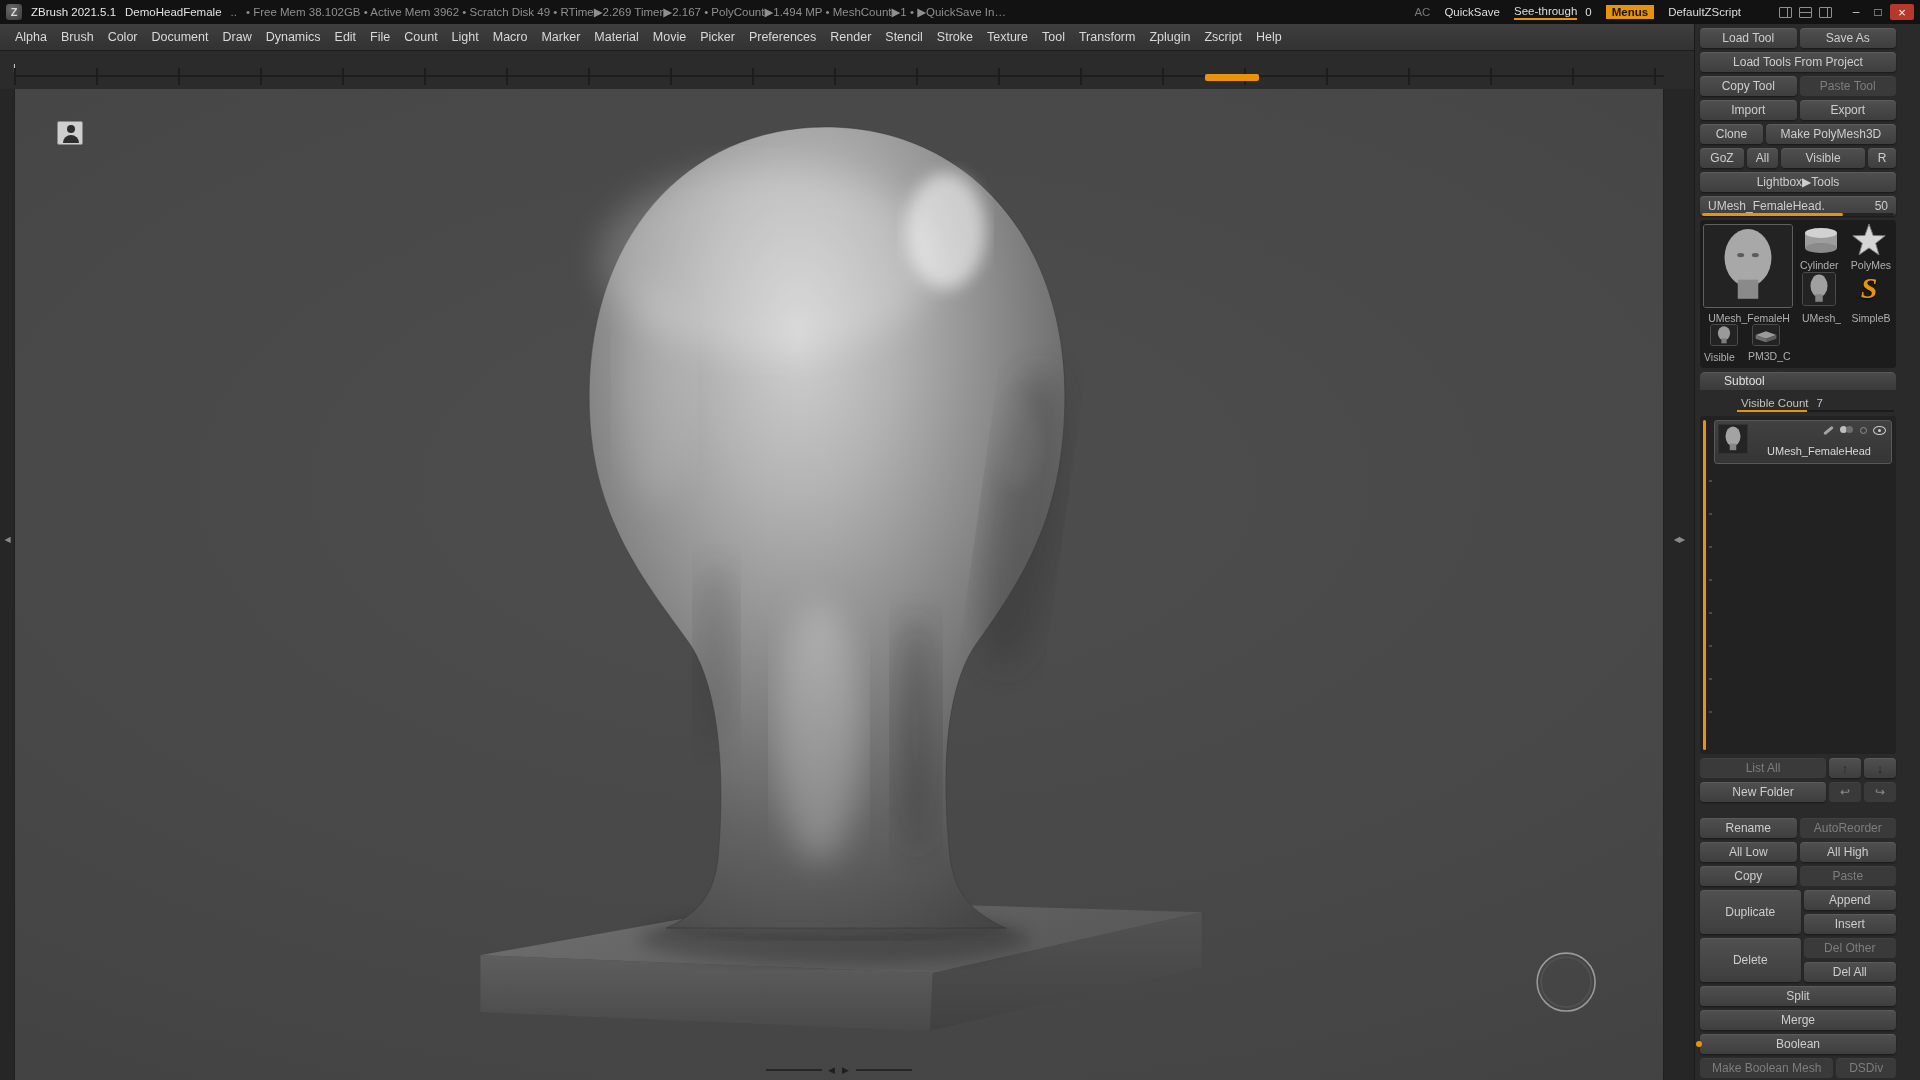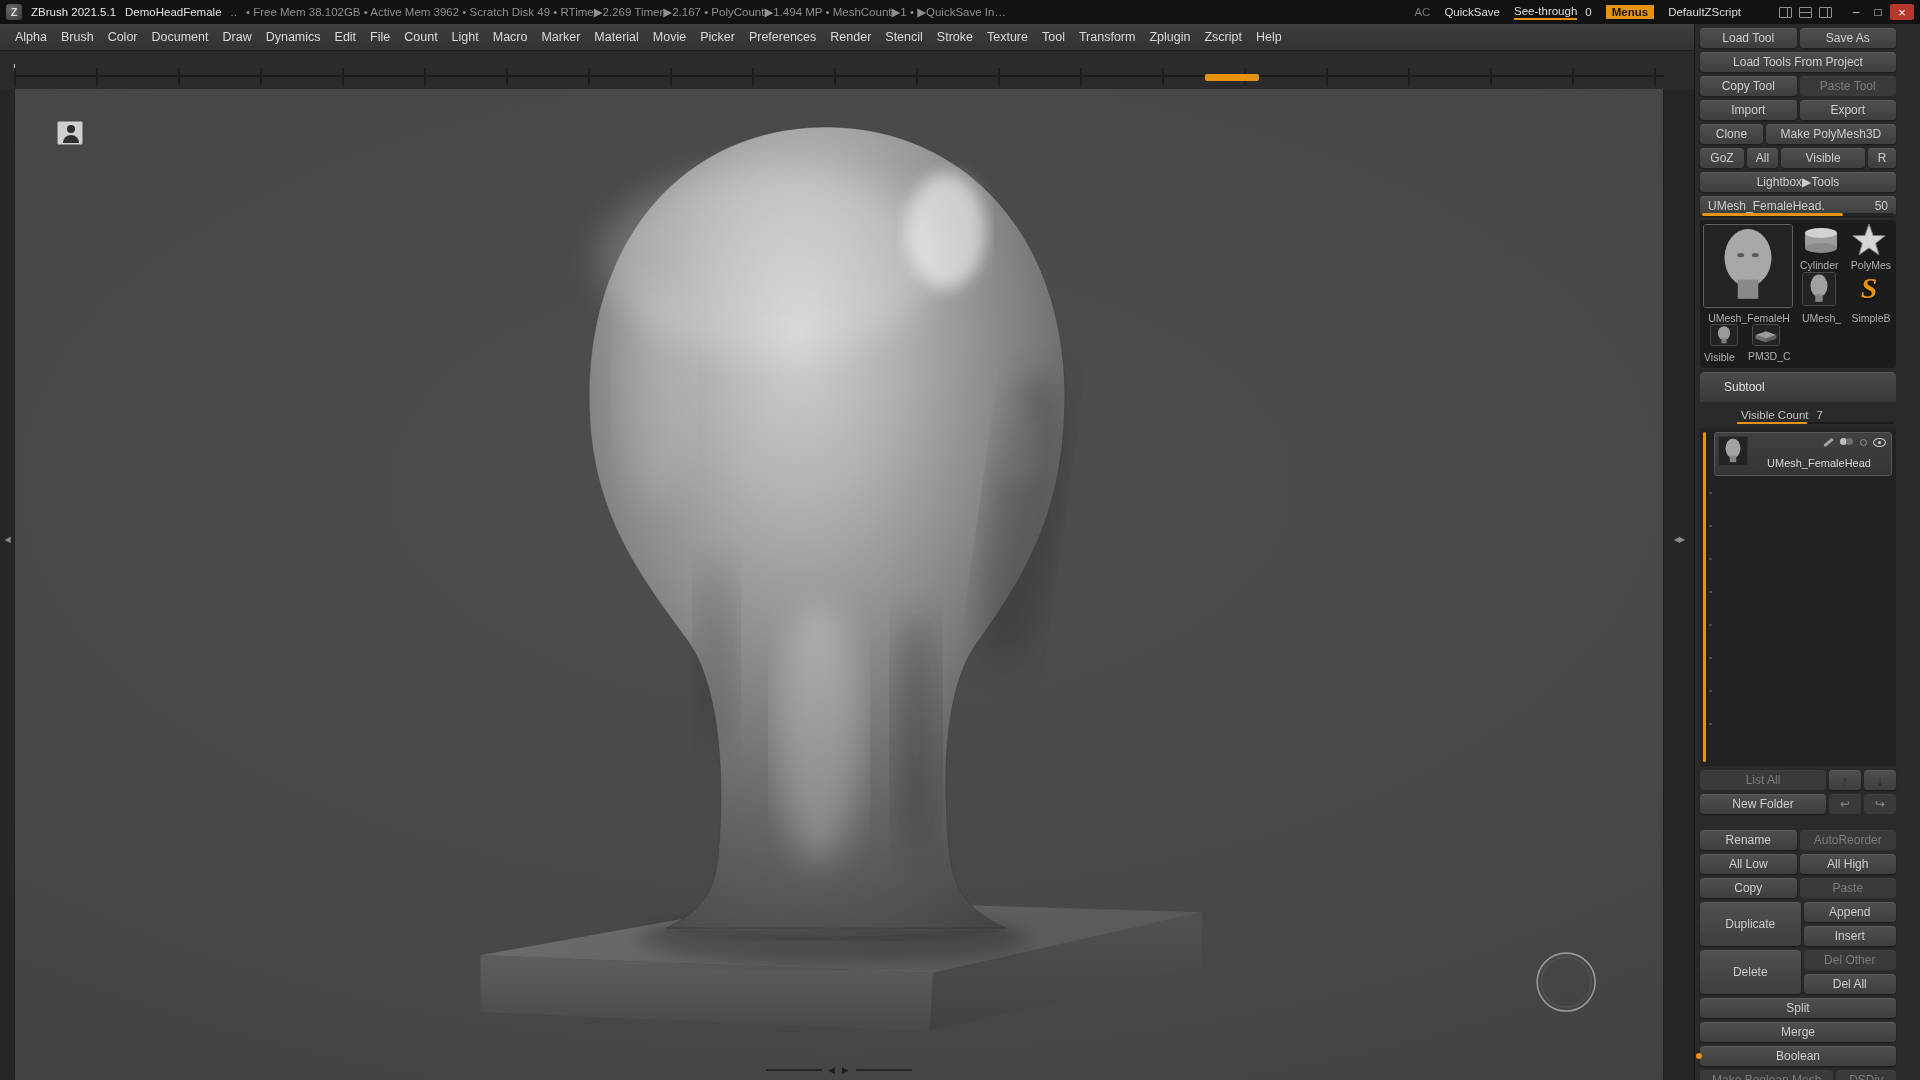--- a/index.html
+++ b/index.html
@@ -79,21 +79,21 @@
   .picker .lbl { position:absolute; font-size:10.5px; color:#b0b0b0; white-space:nowrap; overflow:hidden;text-align:center; }
   .thumb { position:absolute; background:#272727; border:1px solid #4a4a4a; border-radius:3px; overflow:hidden; }
   .thumb.big { left:3px; top:4px; width:90px; height:84px; border-color:#606060; }
   .thumb.smhead { left:102px; top:52px; width:34px; height:34px; }
   .thumb.r1 { left:10px; top:104px; width:28px; height:22px; }
   .thumb.r2 { left:52px; top:104px; width:28px; height:22px; }
   .no-frame { position:absolute; border:none; background:transparent; }
   .s-glyph { font-family:"Liberation Serif", serif; font-style:italic; font-weight:bold; font-size:30px; color:#e8930c; text-shadow:0 1px 2px #000; line-height:1; }
 
   
-  .section-header { flex:none; height:30px; background:linear-gradient(#4b4b4b,#3a3a3a); border-radius:5px 5px 0 0; display:flex; align-items:center; padding-left:24px; font-size:12px; color:#e0e0e0; box-shadow:inset 0 1px 0 rgba(255,255,255,.08); cursor:pointer; }
+  .section-header { flex:none; height:18px; background:linear-gradient(#4b4b4b,#3a3a3a); border-radius:5px 5px 0 0; display:flex; align-items:center; padding-left:24px; font-size:12px; color:#e0e0e0; box-shadow:inset 0 1px 0 rgba(255,255,255,.08); cursor:pointer; }
   .vcount { flex:none; height:18px; display:flex; align-items:center; gap:8px; padding:0 6px; font-size:11.5px; color:#c2c2c2; position:relative; cursor:pointer;margin-left:35px; }
   .vcount::before { content:''; position:absolute; left:2px; right:2px; bottom:0; height:2px; background:#1c1c1c; }
   .vcount::after { content:''; position:absolute; left:2px; bottom:0; width:70px; height:2px; background:#e8930c; }
 
   .subtool-list { flex:none; height:338px; background:#222; border-radius:3px; position:relative; padding:4px 4px 4px 14px; }
   .orange-rail { position:absolute; left:3px; top:4px; bottom:4px; width:3px; background:#e8930c; border-radius:2px; }
   .list-dots { position:absolute; left:9px; top:64px; bottom:10px; width:3px; background:repeating-linear-gradient(180deg,#4a4a4a 0 2px,transparent 2px 33px); }
   .subtool-item { position:relative; height:44px; background:linear-gradient(#414141,#353535); border:1px solid #585858; border-radius:3px; cursor:pointer; }
   .st-thumb { position:absolute; left:3px; top:3px; width:30px; height:30px; background:#242424; border:1px solid #333; }
   .st-icons { position:absolute; right:5px; top:4px; display:flex; gap:6px; align-items:center; height:10px; }

